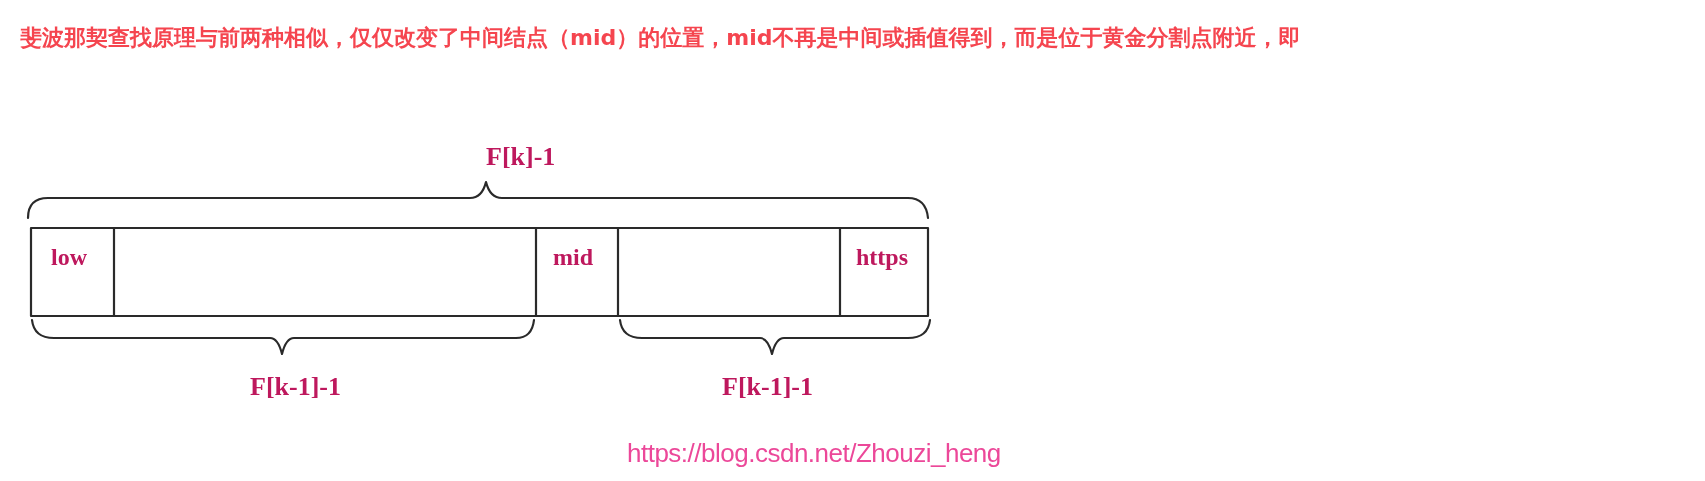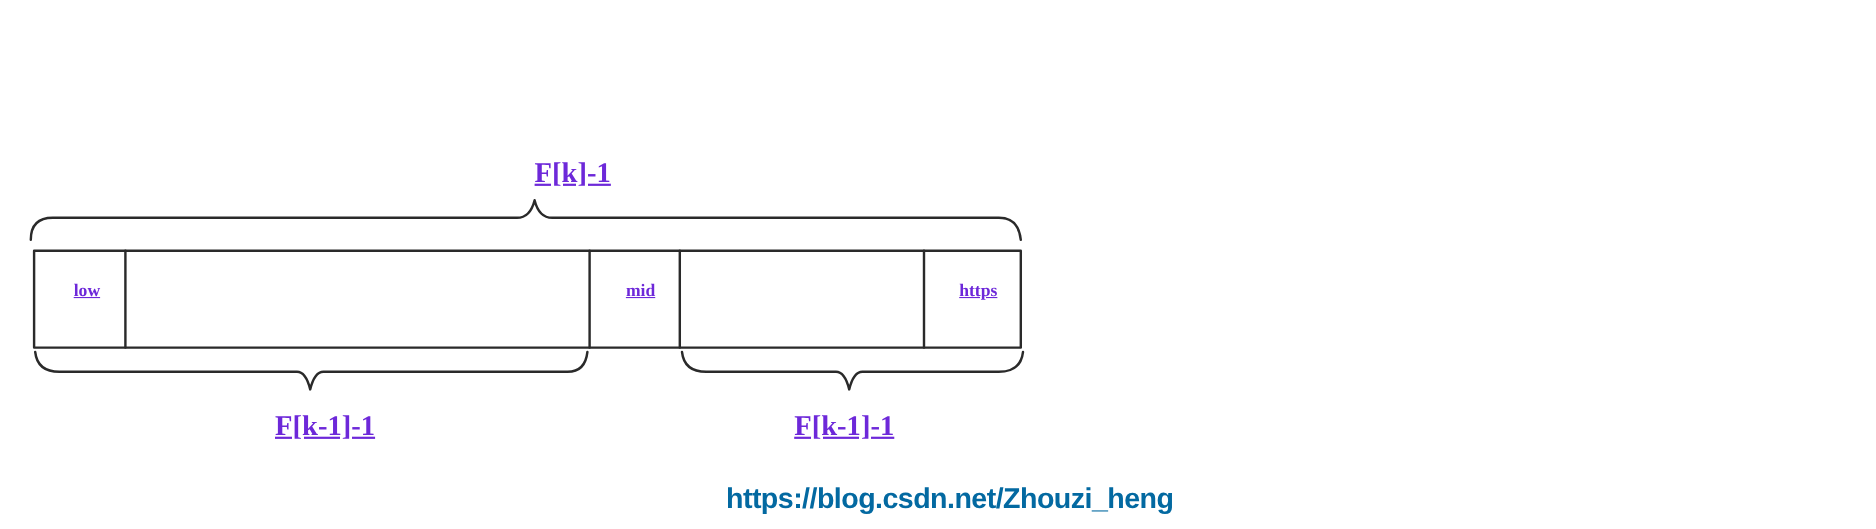--- a/index.html
+++ b/index.html
@@ -6,37 +6,36 @@
     body { width: 1705px; height: 481px; position: relative; overflow: hidden; }
     .para {
       position: absolute; left: 20px; top: 18px; width: 1670px;
       color: #f5454f; font-family: "DejaVu Sans", "Liberation Sans", sans-serif;
       font-weight: bold; font-size: 22px; line-height: 40px; margin: 0;
     }
     .figure { position: absolute; left: 0; top: 120px; width: 1100px; height: 361px; }
     .figure svg { position: absolute; left: 0; top: 0; }
     .lbl {
       position: absolute; font-family: "Liberation Serif", "DejaVu Serif", serif;
-      color: #6d28d9; font-weight: bold; white-space: nowrap; text-decoration: underline;
+      color: #be185d; font-weight: bold; white-space: nowrap;
     }
     .lbl-top { font-size: 26px; left: 486px; top: 22px; }
-    .cell { font-size: 16px; top: 136px; margin-left: 16px; }
+    .cell { font-size: 24px; top: 124px; }
     .lbl-bot { font-size: 26px; top: 252px; }
     .watermark {
       position: absolute; font-family: "Liberation Sans", "DejaVu Sans", sans-serif;
-      font-size: 26px; color: #0369a1; left: 660px; top: 318px; white-space: nowrap;
+      font-size: 26px; color: #ec4899; left: 627px; top: 318px; white-space: nowrap;
       letter-spacing: -0.5px;
-      font-weight: bold;
     }
   </style>
 </head>
 <body>
 
 <p class="para">
-  <br>
+  <span>斐波那契查找原理与前两种相似，仅仅改变了中间结点（mid）的位置，mid不再是中间或插值得到，而是位于黄金分割点附近，即</span><br>
 </p>
 
 <div class="figure">
   <svg width="1100" height="361" viewBox="0 0 1100 361">
     <g fill="none" stroke="#2a2a2a" stroke-width="2.2" stroke-linecap="round" stroke-linejoin="round">
 
       <path d="M28,98 Q28,78 48,78 L470,78 Q482,78 486,62 Q490,78 502,78 L908,78 Q926,78 928,98"></path>
 
       <rect x="31" y="108" width="897" height="88"></rect>
 

